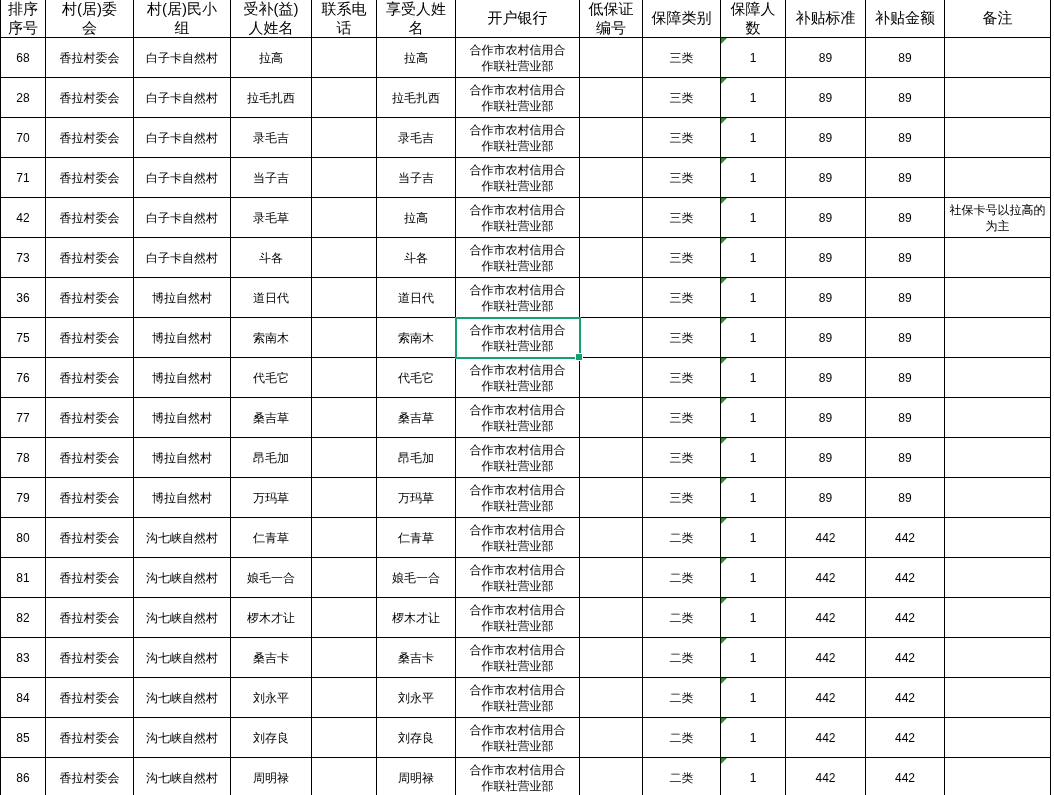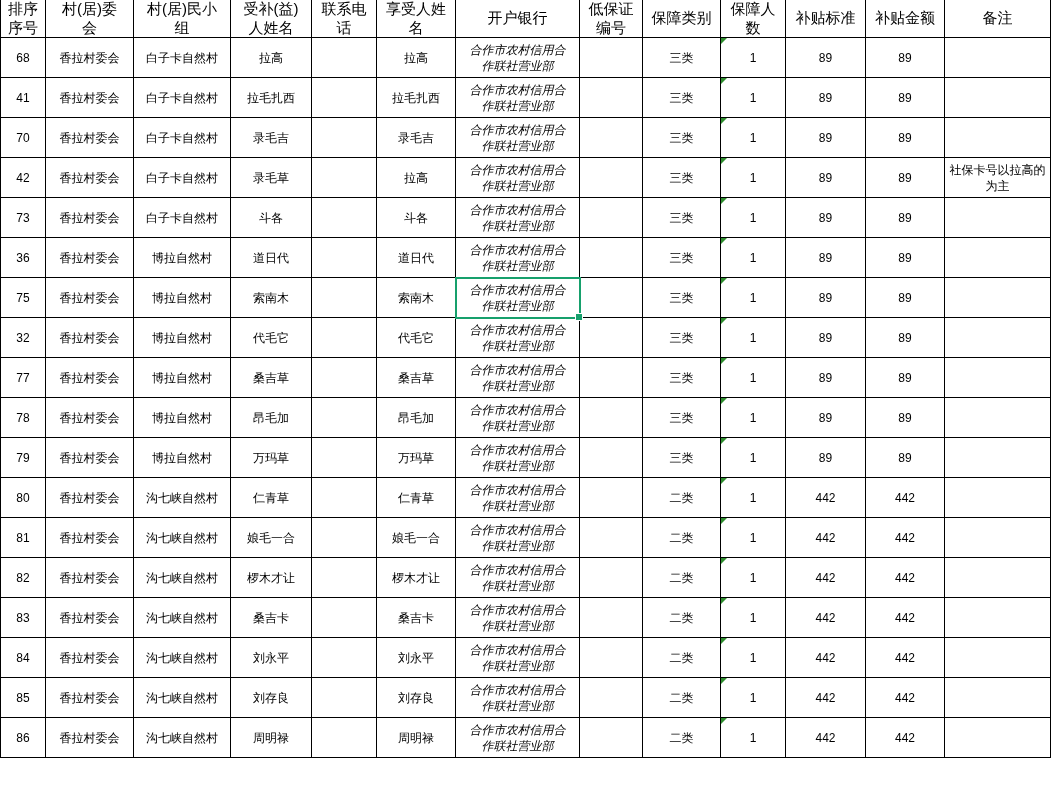--- a/index.html
+++ b/index.html
@@ -38,21 +38,21 @@
   .grid tbody td {
     height: 40px;
     font-size: 12px;
     line-height: 16px;
   }
   td.num {
     font-size: 14px;
     font-family: "Liberation Sans", sans-serif;
   }
   td.col-seq { font-size: 15px; margin-left: 20px; }
-  td.col-bank { padding: 0 12px; font-style: italic; }
+  td.col-bank { padding: 0 12px; }
   td.col-remark { padding: 0 4px; }
 
   
   td.flag { position: relative; }
   td.flag::before {
     content: "";
     position: absolute;
     top: 0;
     left: 0;
     width: 0;
@@ -134,41 +134,56 @@
           <td class="col-recipient">拉高</td>
           <td class="col-bank">合作市农村信用合作联社营业部</td>
           <td class="col-cert_no"></td>
           <td class="col-category">三类</td>
           <td class="col-count num flag">1</td>
           <td class="col-standard num">89</td>
           <td class="col-amount num">89</td>
           <td class="col-remark"></td>
         </tr>
         <tr>
-          <td class="col-seq num">41</td>
+          <td class="col-seq num">28</td>
           <td class="col-committee">香拉村委会</td>
           <td class="col-group">白子卡自然村</td>
           <td class="col-beneficiary">拉毛扎西</td>
           <td class="col-phone"></td>
           <td class="col-recipient">拉毛扎西</td>
           <td class="col-bank">合作市农村信用合作联社营业部</td>
           <td class="col-cert_no"></td>
           <td class="col-category">三类</td>
           <td class="col-count num flag">1</td>
           <td class="col-standard num">89</td>
           <td class="col-amount num">89</td>
           <td class="col-remark"></td>
         </tr>
         <tr>
           <td class="col-seq num">70</td>
           <td class="col-committee">香拉村委会</td>
           <td class="col-group">白子卡自然村</td>
           <td class="col-beneficiary">录毛吉</td>
           <td class="col-phone"></td>
           <td class="col-recipient">录毛吉</td>
+          <td class="col-bank">合作市农村信用合作联社营业部</td>
+          <td class="col-cert_no"></td>
+          <td class="col-category">三类</td>
+          <td class="col-count num flag">1</td>
+          <td class="col-standard num">89</td>
+          <td class="col-amount num">89</td>
+          <td class="col-remark"></td>
+        </tr>
+        <tr>
+          <td class="col-seq num">71</td>
+          <td class="col-committee">香拉村委会</td>
+          <td class="col-group">白子卡自然村</td>
+          <td class="col-beneficiary">当子吉</td>
+          <td class="col-phone"></td>
+          <td class="col-recipient">当子吉</td>
           <td class="col-bank">合作市农村信用合作联社营业部</td>
           <td class="col-cert_no"></td>
           <td class="col-category">三类</td>
           <td class="col-count num flag">1</td>
           <td class="col-standard num">89</td>
           <td class="col-amount num">89</td>
           <td class="col-remark"></td>
         </tr>
         <tr>
           <td class="col-seq num">42</td>
@@ -224,21 +239,21 @@
           <td class="col-recipient">索南木</td>
           <td class="col-bank selected">合作市农村信用合作联社营业部</td>
           <td class="col-cert_no"></td>
           <td class="col-category">三类</td>
           <td class="col-count num flag">1</td>
           <td class="col-standard num">89</td>
           <td class="col-amount num">89</td>
           <td class="col-remark"></td>
         </tr>
         <tr>
-          <td class="col-seq num">32</td>
+          <td class="col-seq num">76</td>
           <td class="col-committee">香拉村委会</td>
           <td class="col-group">博拉自然村</td>
           <td class="col-beneficiary">代毛它</td>
           <td class="col-phone"></td>
           <td class="col-recipient">代毛它</td>
           <td class="col-bank">合作市农村信用合作联社营业部</td>
           <td class="col-cert_no"></td>
           <td class="col-category">三类</td>
           <td class="col-count num flag">1</td>
           <td class="col-standard num">89</td>

